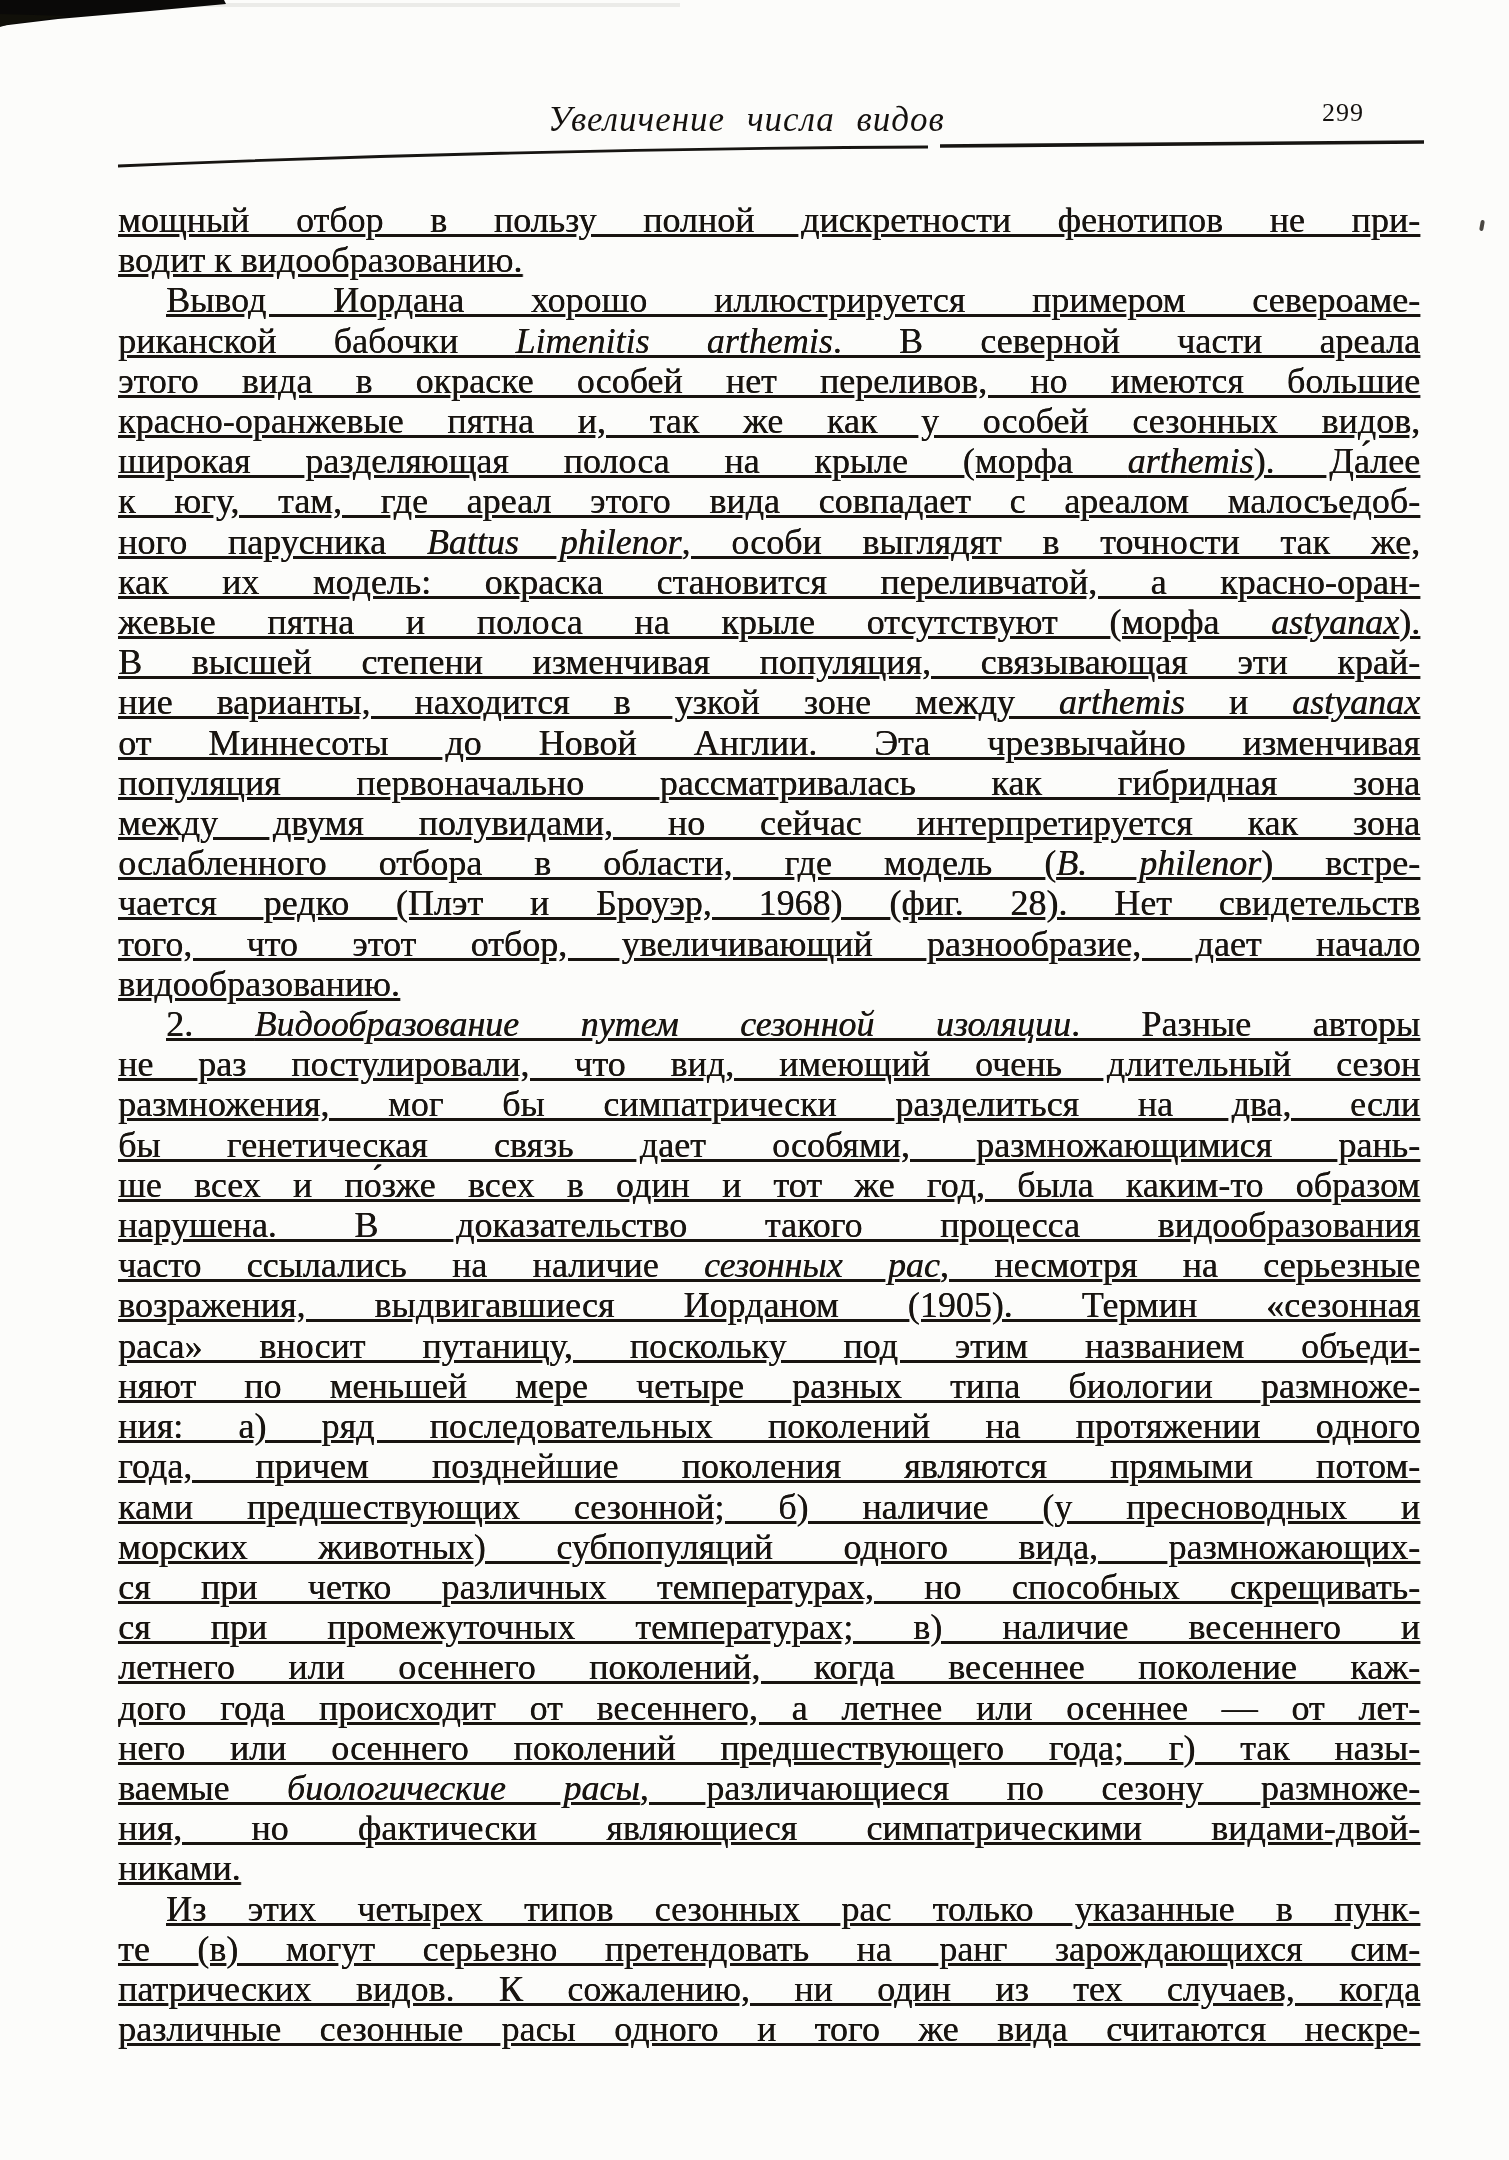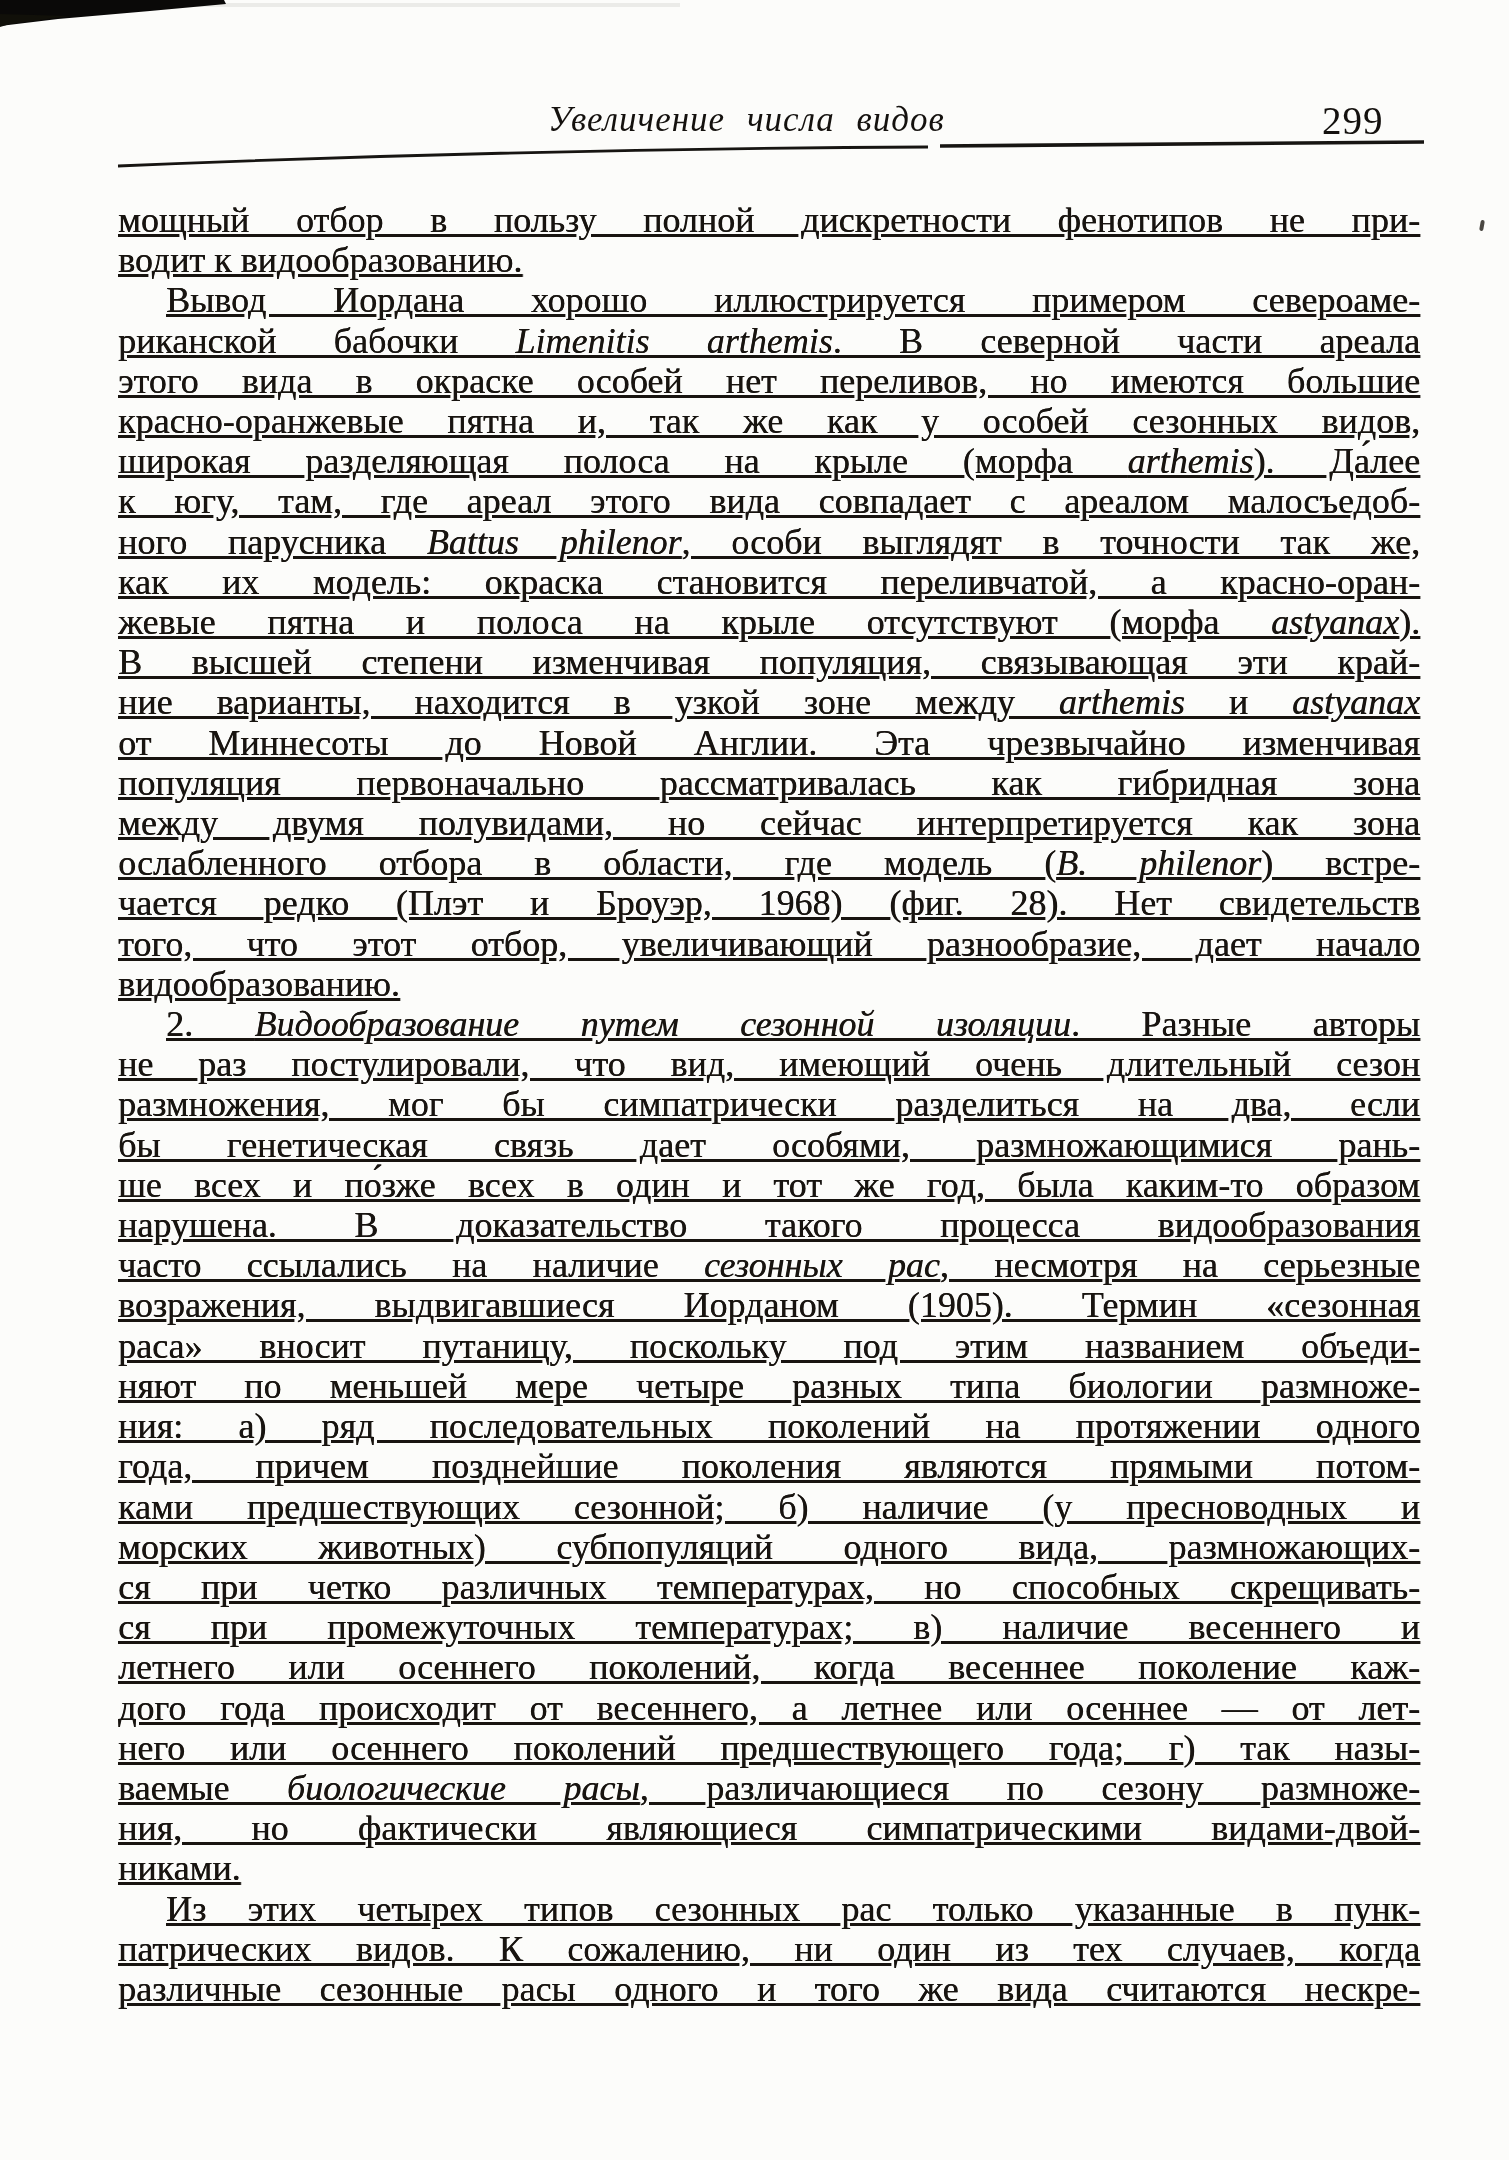--- a/index.html
+++ b/index.html
@@ -20,21 +20,21 @@
     font-style: italic;
     font-size: 35px;
     letter-spacing: 1px;
     word-spacing: 12px;
     color: #14110e;
     white-space: nowrap;
   }
   .page-number {
     position: absolute;
     left: 1322px; top: 98px;
-    font-size: 39px;
+    font-size: 26px;
     letter-spacing: 1px;
     color: #14110e;
   }
   .rule-svg { position: absolute; left: 0; top: 0; }
   
   .page-text {
     position: absolute;
     left: 118px; top: 200px;
     width: 1302px;
   }
@@ -116,15 +116,16 @@
     <div class="line"><span>морских животных) субпопуляций одного вида, размножающих-</span></div>
     <div class="line"><span>ся при четко различных температурах, но способных скрещивать-</span></div>
     <div class="line"><span>ся при промежуточных температурах; в) наличие весеннего и</span></div>
     <div class="line"><span>летнего или осеннего поколений, когда весеннее поколение каж-</span></div>
     <div class="line"><span>дого года происходит от весеннего, а летнее или осеннее — от лет-</span></div>
     <div class="line"><span>него или осеннего поколений предшествующего года; г) так назы-</span></div>
     <div class="line"><span>ваемые </span><span class="italic">биологические расы</span><span>, различающиеся по сезону размноже-</span></div>
     <div class="line"><span>ния, но фактически являющиеся симпатрическими видами-двой-</span></div>
     <div class="line last"><span>никами.</span></div>
     <div class="line indent"><span>Из этих четырех типов сезонных рас только указанные в пунк-</span></div>
+    <div class="line"><span>те (в) могут серьезно претендовать на ранг зарождающихся сим-</span></div>
     <div class="line"><span>патрических видов. К сожалению, ни один из тех случаев, когда</span></div>
     <div class="line"><span>различные сезонные расы одного и того же вида считаются нескре-</span></div>
   </div>
 
 </body></html>

